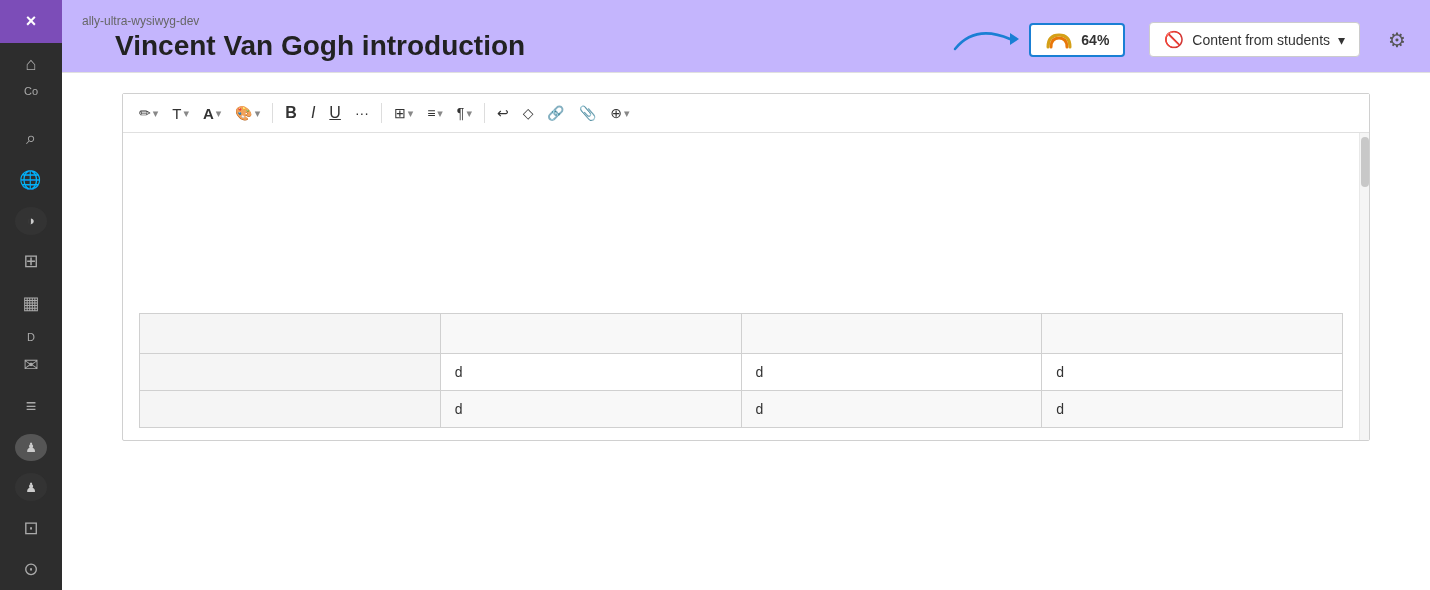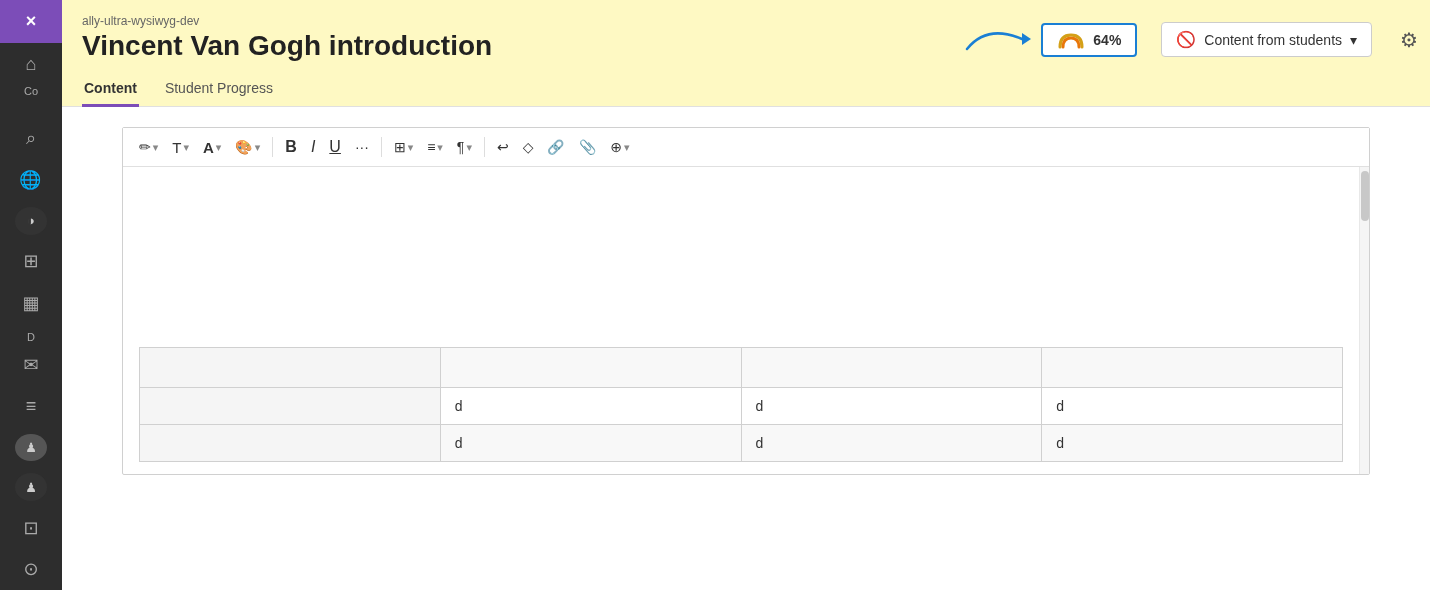--- a/index.html
+++ b/index.html
@@ -59,40 +59,41 @@
     .main {
       flex: 1;
       background: #fff;
       display: flex;
       flex-direction: column;
       overflow: hidden;
     }
 
     
     .header {
-      padding: 14px 8px 0 20px;
+      padding: 14px 20px 0 20px;
       border-bottom: 1px solid #e0e0e0;
-      background: #fef9c3;
+      background: #c4b5fd;
     }
     .header-top {
       display: flex;
       align-items: flex-start;
       justify-content: space-between;
       margin-bottom: 10px;
     }
     .header-left {}
     .header-subtitle {
       font-size: 12px;
       color: #666;
       margin-bottom: 2px;
     }
     .header-title {
       font-size: 28px;
       font-weight: 600;
       color: #222;
+      margin-left: 33px;
     }
     .header-right {
       display: flex;
       align-items: center;
       gap: 24px;
       margin-top: 8px;
     }
     .ally-score-btn {
       border: 2px solid #1a7fd4;
       border-radius: 4px;
@@ -308,28 +309,20 @@
           <span class="eye-slash">🚫</span>
           <span>Content from students</span>
           <span>▾</span>
         </button>
         <button class="settings-btn">
           <span>⚙</span>
         </button>
       </div>
     </div>
 
-    <div class="tabs">
-      <div class="tab active">
-        <span>Content</span>
-      </div>
-      <div class="tab">
-        <span>Student Progress</span>
-      </div>
-    </div>
   </div>
 
   <div class="editor-wrapper">
     <div class="editor-container">
 
       <div class="editor-toolbar">
         <button class="tb-btn">
           <span>✏</span>
           <span class="tb-dropdown">▾</span>
         </button>

